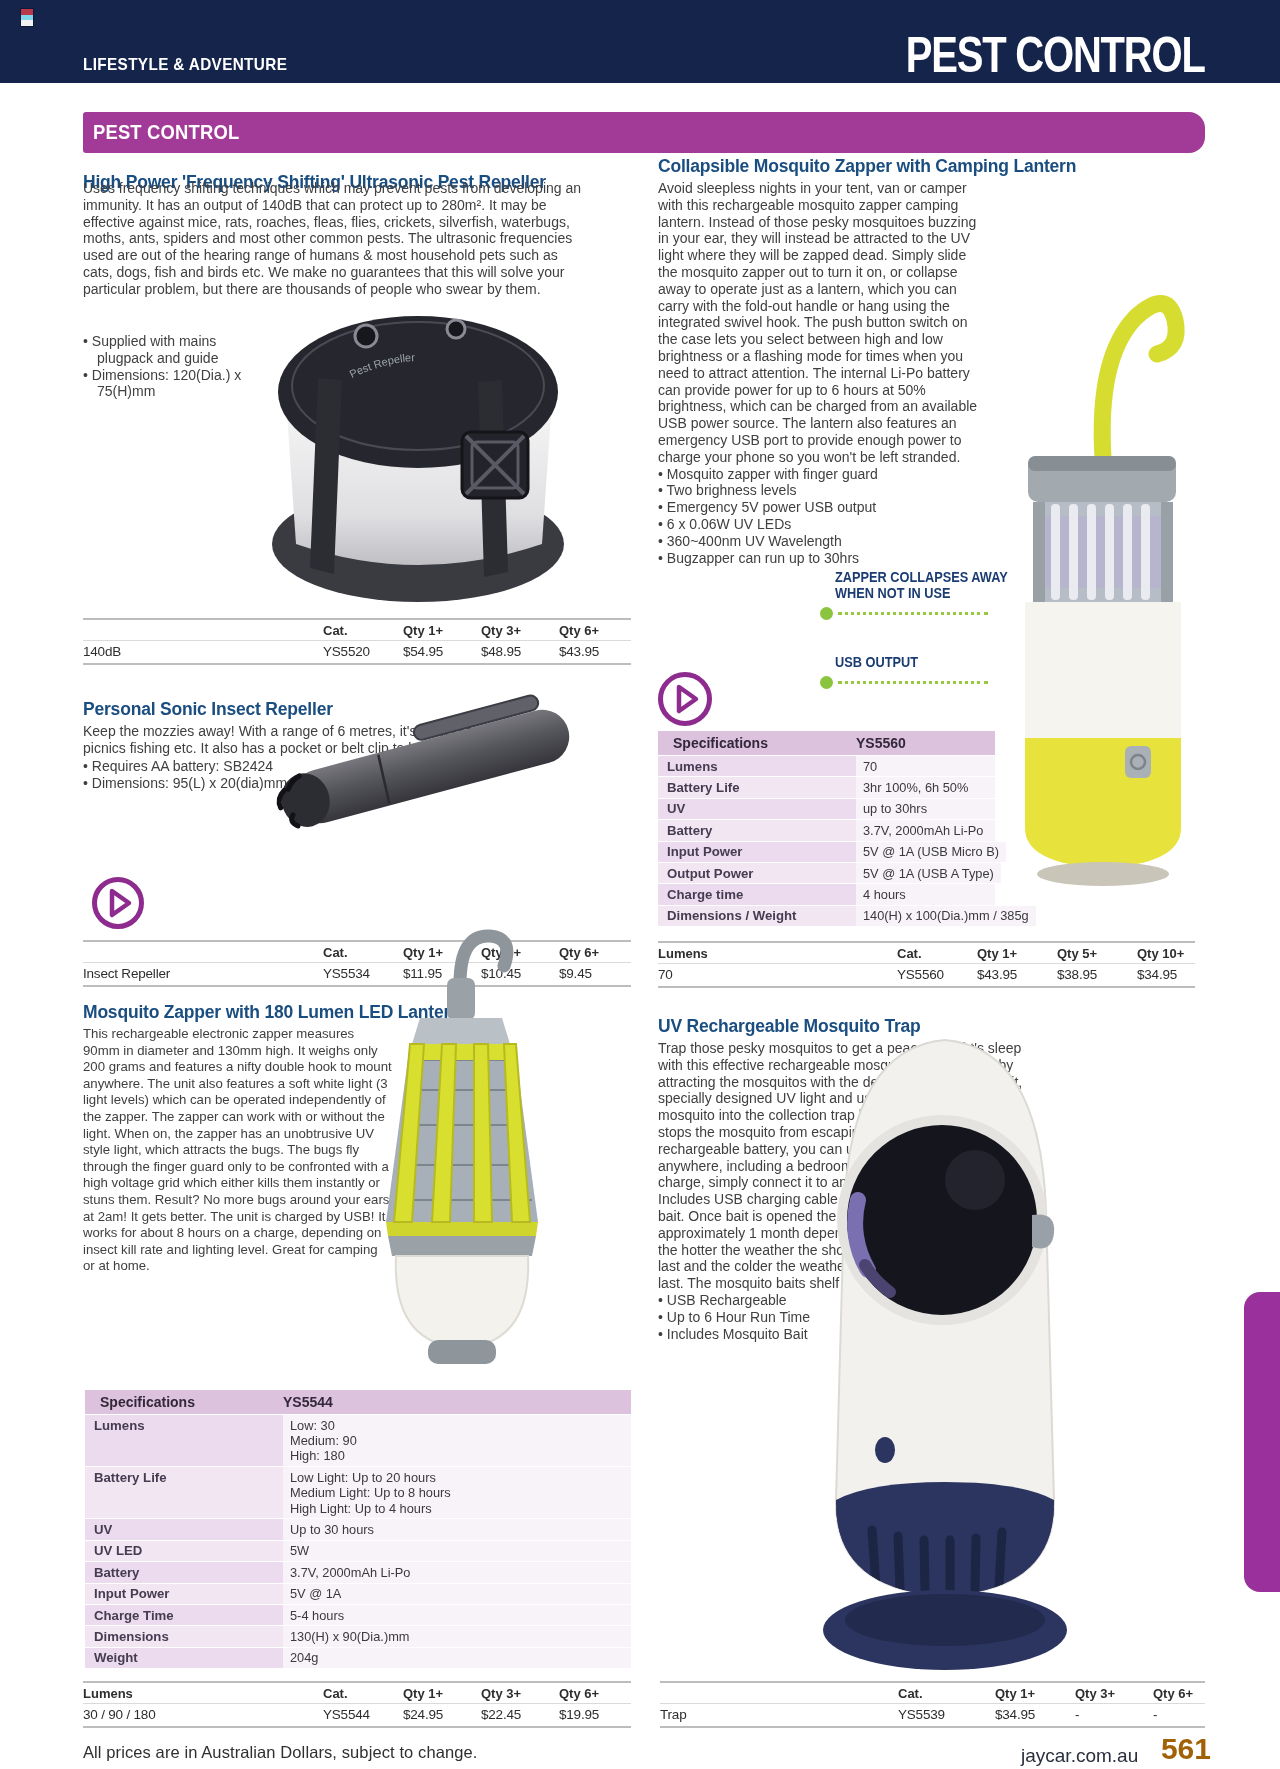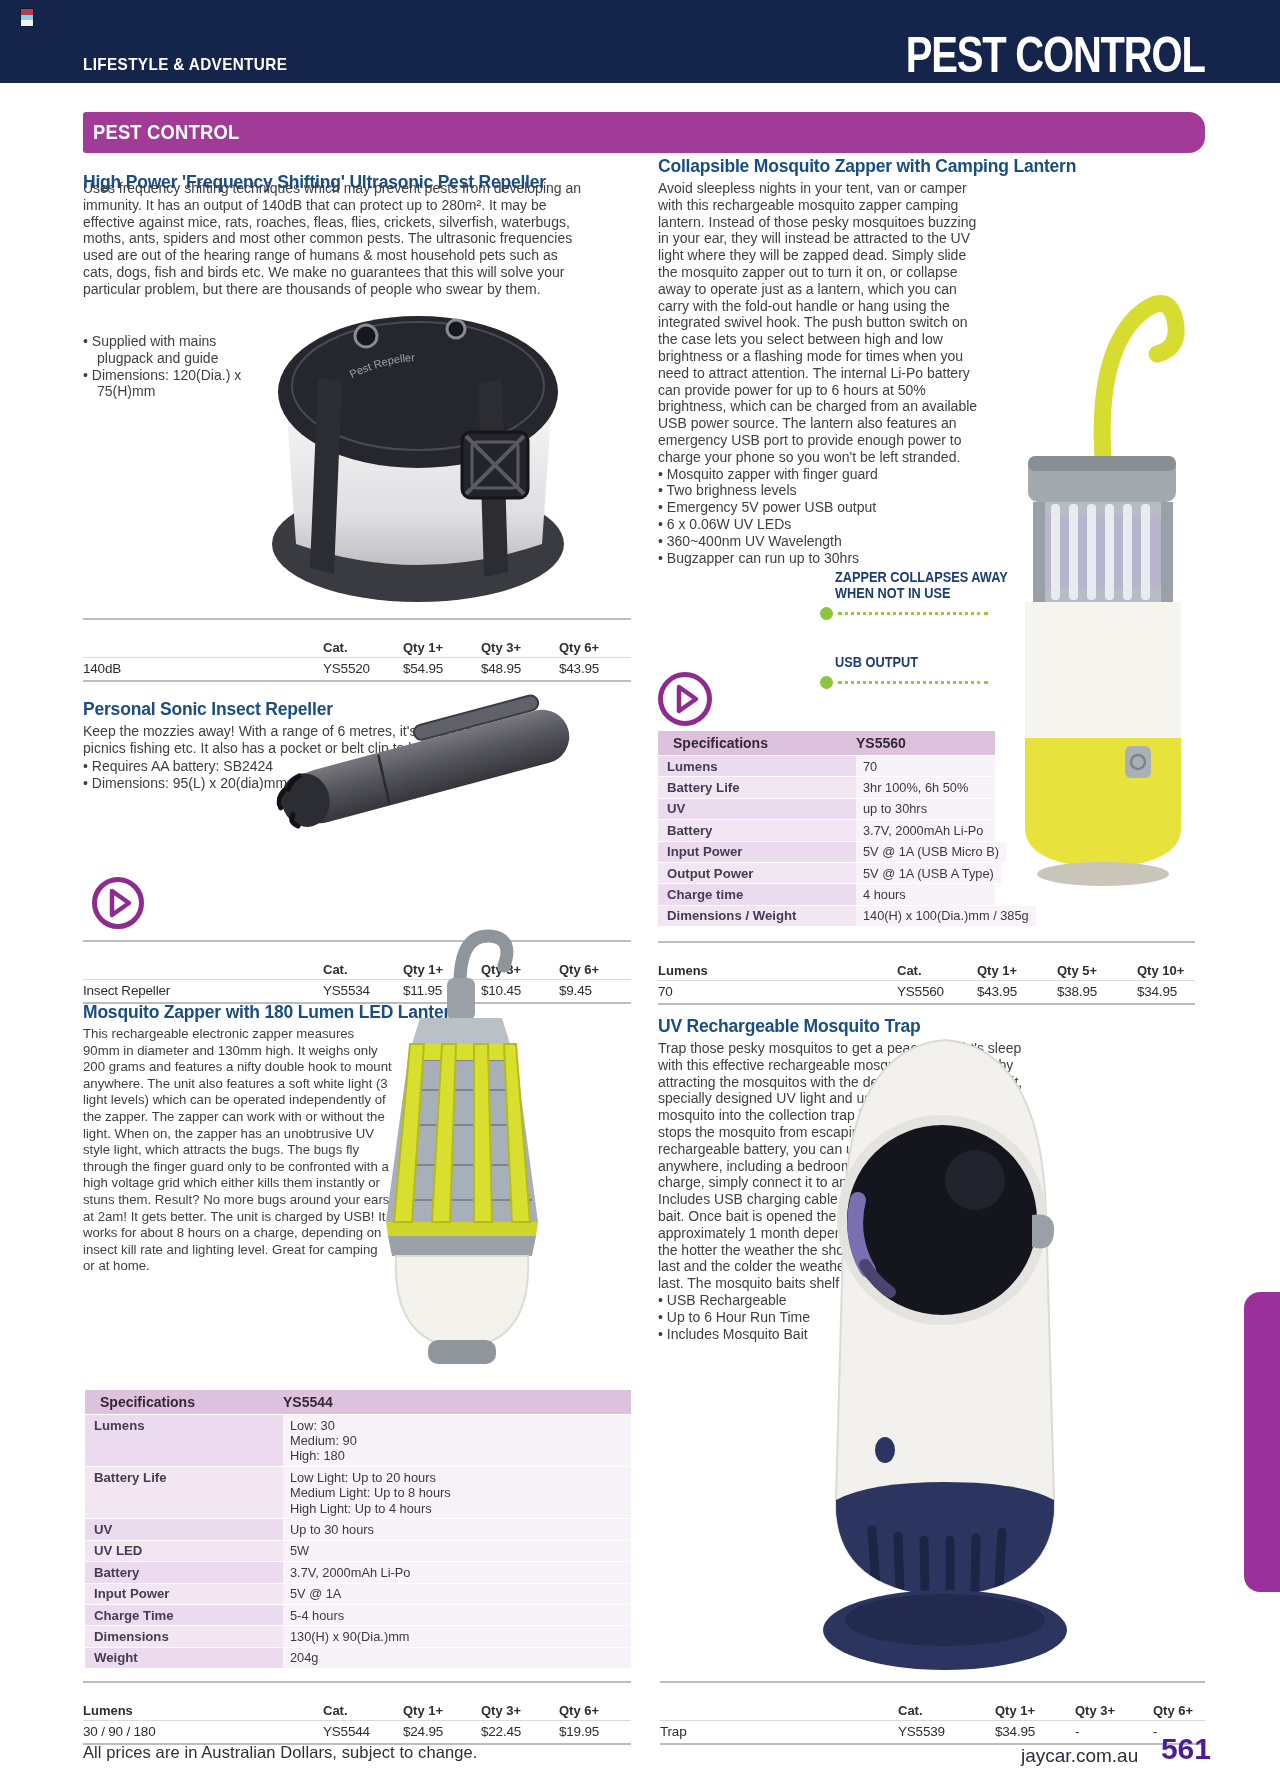--- a/index.html
+++ b/index.html
@@ -22,21 +22,21 @@
   .ptitle { color:#1a4d80; font-weight:bold; font-size:17.5px; letter-spacing:-.2px; white-space:nowrap; }
   .pdesc, .bullet { color:#404040; font-size:14px; line-height:16.8px; }
   .pdesc-n { font-size:13.2px; line-height:16.6px; }
   .bullet { padding-left:14px; text-indent:-14px; }
   .bullet::before { content:"• "; }
   .intrude { float:right; }
 
   
   .ptable { font-size:13.5px; color:#2e2e30; }
   .pt-head, .pt-row { display:grid; align-items:baseline; }
-  .pt-head { border-top:2px solid #bdbdbd; border-bottom:1px solid #dadada; padding:20px 0 2px; font-weight:bold; font-size:13px; }
+  .pt-head { border-top:2px solid #bdbdbd; border-bottom:1px solid #dadada; padding:3px 0 2px; font-weight:bold; font-size:13px; }
   .pt-row  { padding:3px 0 4px; border-bottom:2px solid #bdbdbd; }
   .pt-row span { letter-spacing:-.2px; }
   .g-left { grid-template-columns:240px 80px 78px 78px 1fr; }
   .g-t4   { grid-template-columns:239px 80px 80px 80px 1fr; }
   .g-t5   { grid-template-columns:238px 97px 80px 78px 1fr; }
 
   
   .spec { font-size:12.8px; color:#3a3a3c; }
   .spec-head { display:grid; grid-template-columns:198px 1fr; background:#dcc2dd; font-weight:bold; font-size:14px; color:#33283a; padding:4px 0; }
   .spec-head span:first-child { padding-left:15px; }
@@ -48,21 +48,21 @@
 
   
   .callout { color:#1b3c72; font-weight:bold; font-size:14.5px; line-height:16px; transform:scaleX(.88); transform-origin:left; white-space:nowrap; }
   .dotline { border-top:3.5px dotted #97c83e; }
   .dotcap { width:13px; height:13px; border-radius:50%; background:#8bc53f; }
 
   
   .side-tab { right:0; top:1292px; width:36px; height:300px; background:#99309b; border-radius:16px 0 0 16px; }
   .foot-note { left:83px; top:1743px; color:#2f2f31; font-size:16.5px; letter-spacing:.1px; }
   .foot-site { left:1002px; top:1745px; color:#2a2f3d; font-size:19px;margin-left:19px; }
-  .foot-page { right:69px; top:1732px; color:#4c1d95; font-size:30px; font-weight:bold; }
+  .foot-page { right:69px; top:1732px; color:#a16207; font-size:30px; font-weight:bold; }
 </style>
 </head>
 <body>
 
 <div id="page">
 
   <div class="abs topbar">
     <div class="abs flag">
         <i class="f1"></i>
         <i class="f2"></i>

